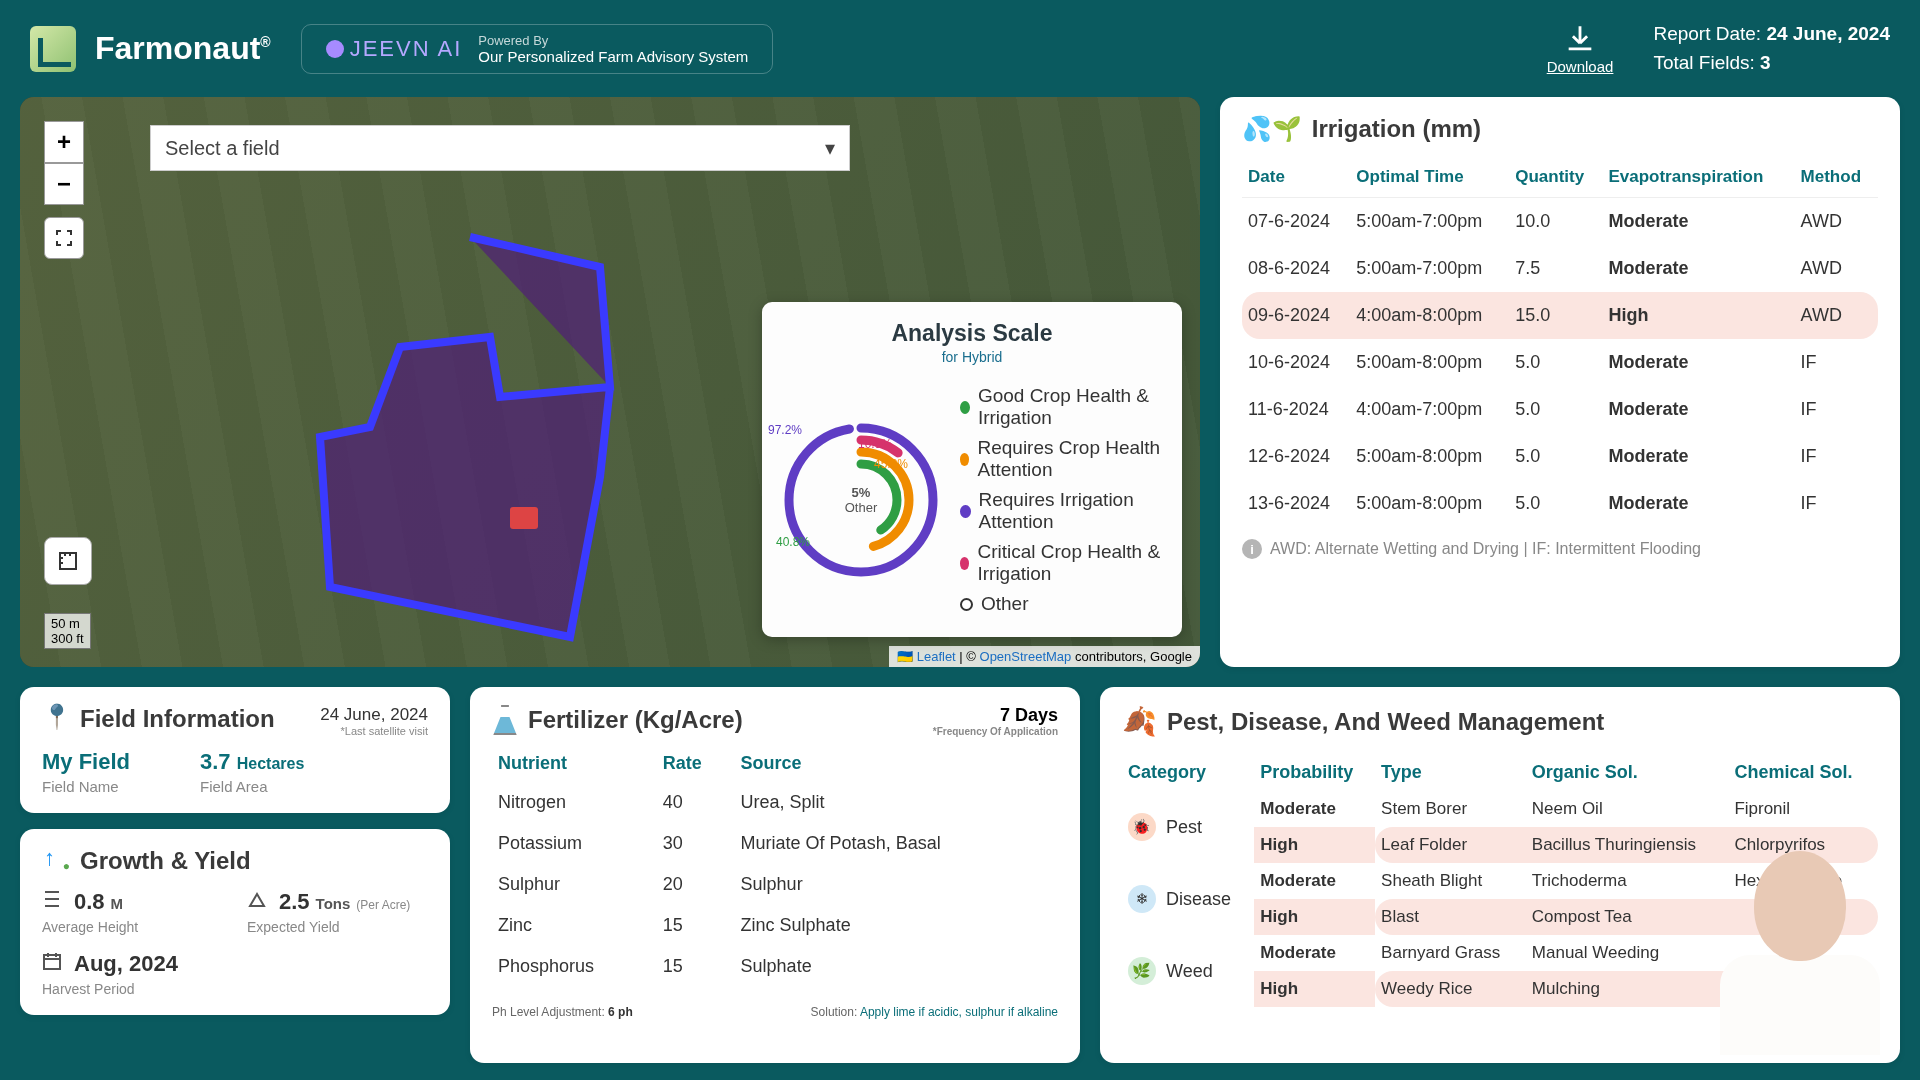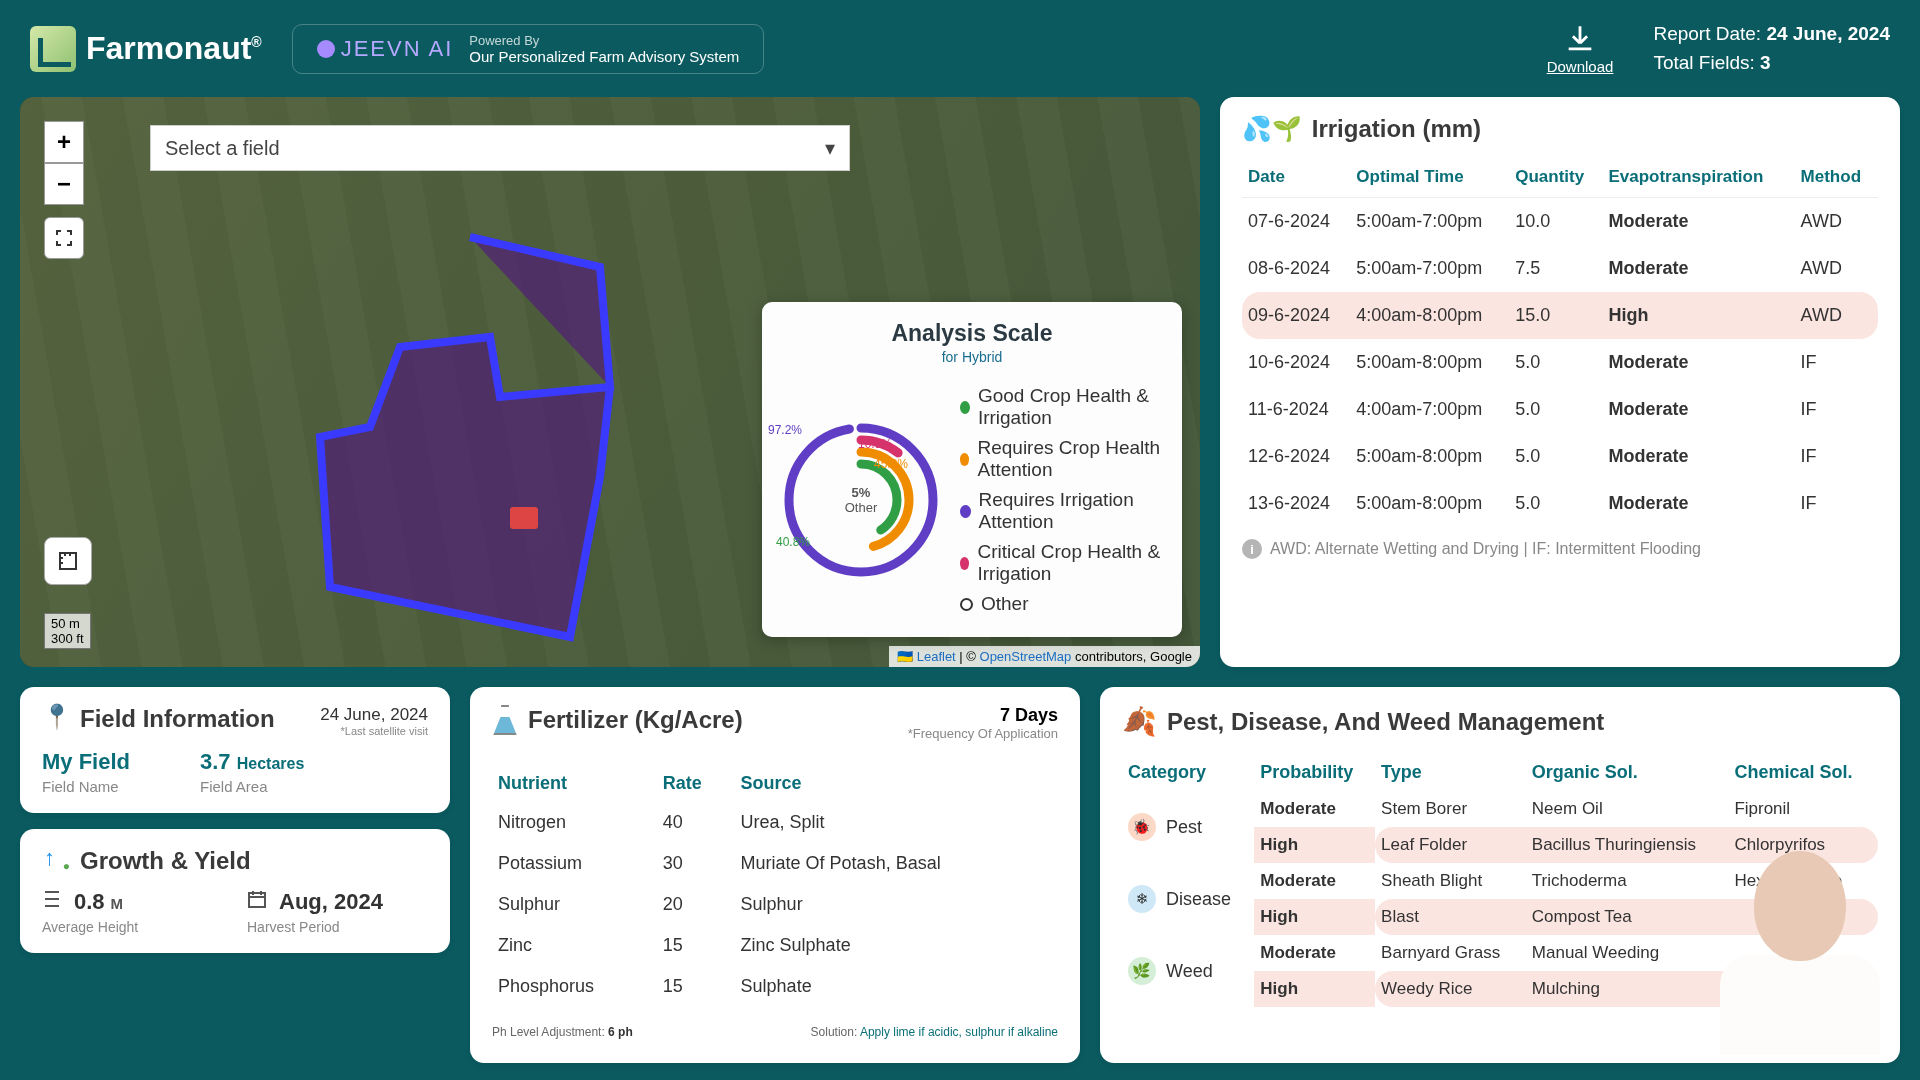--- a/index.html
+++ b/index.html
@@ -1,19 +1,19 @@
 <!DOCTYPE html>
 <html><head>
 <meta charset="utf-8">
 <style>
 * { margin: 0; padding: 0; box-sizing: border-box; font-family: -apple-system, BlinkMacSystemFont, 'Segoe UI', Arial, sans-serif; }
 body { background: #0a5a5f; width: 1920px; height: 1080px; overflow: hidden; }
 
 .header { display: flex; align-items: center; padding: 20px 30px; color: #fff; }
-.logo { display: flex; align-items: center; gap: 10px; font-size: 32px; font-weight: 600; }
+.logo { display: flex; align-items: center; gap: 19px; font-size: 32px; font-weight: 600; }
 .logo-icon { width: 46px; height: 46px; background: linear-gradient(135deg, #d4e8a8, #8fc172); border-radius: 6px; position: relative; }
 .logo-icon::after { content: ''; position: absolute; top: 12px; left: 8px; width: 28px; height: 24px; border-left: 5px solid #0a5a5f; border-bottom: 5px solid #0a5a5f; }
 .sup { font-size: 14px; vertical-align: super; }
 .jeevn-box { margin-left: 30px; border: 1px solid rgba(255,255,255,0.25); border-radius: 10px; padding: 8px 24px; display: flex; align-items: center; gap: 16px; }
 .jeevn-logo { color: #b5a8ff; font-size: 22px; letter-spacing: 2px; display: flex; align-items: center; gap: 6px; }
 .jeevn-circle { width: 18px; height: 18px; border-radius: 50%; background: #a68bff; }
 .jeevn-text { font-size: 13px; color: #c5d8d9; }
 .jeevn-text .sub { font-size: 15px; color: #fff; }
 .header-right { margin-left: auto; display: flex; align-items: center; gap: 40px; }
 .download-btn { display: flex; flex-direction: column; align-items: center; cursor: pointer; color: #fff; }
@@ -80,22 +80,22 @@
 .gy-item { display: flex; flex-direction: column; }
 .gy-item .top { display: flex; align-items: baseline; gap: 6px; }
 .gy-item .num { font-size: 22px; font-weight: 700; color: #333; }
 .gy-item .unit { font-size: 15px; font-weight: 600; color: #555; }
 .gy-item .sub { font-size: 12px; color: #888; }
 .gy-item .lbl { font-size: 14px; color: #888; margin-top: 4px; }
 .gy-icon { width: 20px; height: 20px; margin-right: 6px; display: inline-block; }
 
 .fert-card .fert-head { display: flex; justify-content: space-between; align-items: flex-start; }
 .fert-head .days { text-align: right; font-size: 18px; font-weight: 700; }
-.fert-head .days small { display: block; font-weight: 400; font-size: 13px; color: #888; }
-.fert-tbl { width: 100%; margin-top: 24px; font-size: 18px; border-collapse: collapse; }
+.fert-head .days small { display: block; font-weight: 700; font-size: 10px; color: #888; }
+.fert-tbl { width: 100%; margin-top: 8px; font-size: 18px; border-collapse: collapse; }
 .fert-tbl th { text-align: left; color: #0a6e78; padding: 8px 6px; font-size: 18px; }
 .fert-tbl td { padding: 10px 6px; color: #333; }
 .fert-foot { display: flex; justify-content: space-between; margin-top: 18px; font-size: 12px; color: #666; align-items: flex-end; }
 .fert-foot b { color: #333; }
 .fert-foot .sol { color: #0a6e78; }
 
 .pest-card { position: relative; }
 .pest-tbl { width: 100%; margin-top: 16px; font-size: 17px; border-collapse: collapse; }
 .pest-tbl th { text-align: left; color: #0a6e78; padding: 8px 6px; font-size: 18px; font-weight: 700; }
 .pest-tbl td { padding: 8px 6px; color: #333; vertical-align: middle; }
@@ -335,20 +335,31 @@
                   <path d="M3 3h14M3 10h14M3 17h14"></path>
                 </svg>
                 <span class="num">0.8</span>
                 <span class="unit">M</span>
               </div>
               <div class="lbl">Average Height</div>
             </div>
           <div class="gy-item">
               <div class="top">
                 <svg class="gy-icon" viewBox="0 0 20 20" stroke="#555" fill="none" stroke-width="2">
+                  <path d="M3 17L10 5l7 12z"></path>
+                </svg>
+                <span class="num">2.5</span>
+                <span class="unit">Tons</span>
+                <span class="sub">(Per Acre)</span>
+              </div>
+              <div class="lbl">Expected Yield</div>
+            </div>
+          <div class="gy-item">
+              <div class="top">
+                <svg class="gy-icon" viewBox="0 0 20 20" stroke="#555" fill="none" stroke-width="2">
                   <rect x="2" y="4" width="16" height="14"></rect>
                   <path d="M2 8h16M6 2v4M14 2v4"></path>
                 </svg>
                 <span class="num">Aug, 2024</span>
               </div>
               <div class="lbl">Harvest Period</div>
             </div>
         </div>
       </div>
     </div>

